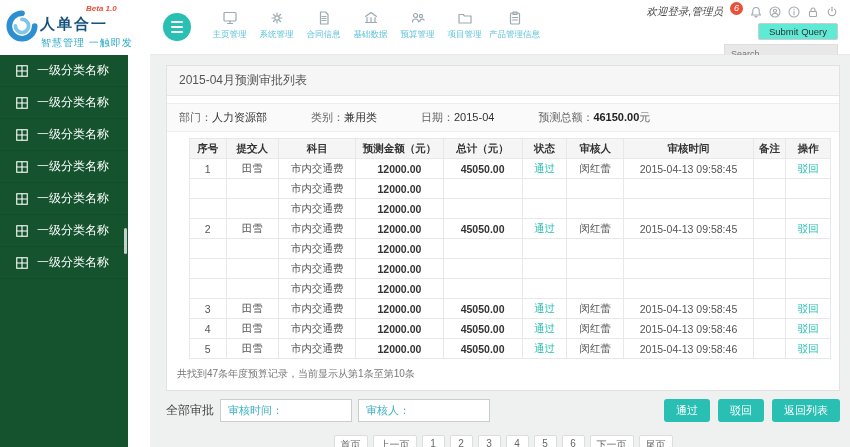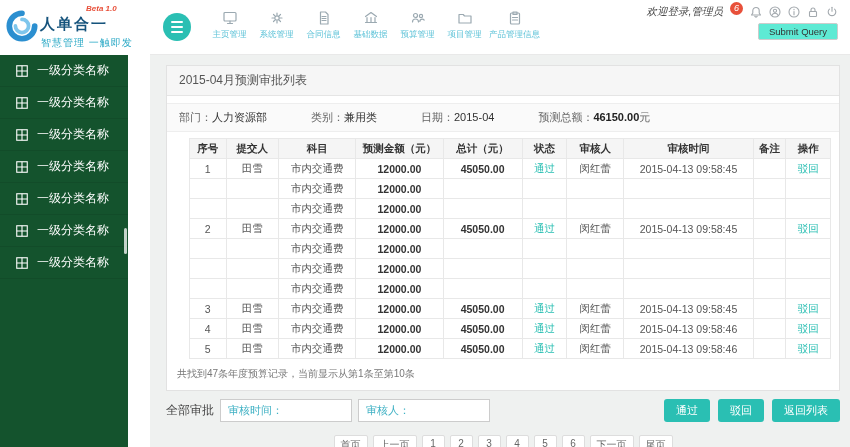--- a/index.html
+++ b/index.html
@@ -213,20 +213,21 @@
               <rect x="2.5" y="5.5" width="7" height="5" rx="0.8"></rect>
               <path d="M4 5.5V4a2 2 0 0 1 4 0v1.5"></path>
             </svg>
           <svg class="u-icon" width="12" height="12" viewBox="0 0 12 12">
               <path d="M6 1.2v4"></path>
               <path d="M3.4 3.1a3.8 3.8 0 1 0 5.2 0"></path>
             </svg>
         </span>
       </div>
       <button class="submit-btn">Submit Query</button>
+      <input class="search-input" placeholder="Search..." style="">
     </div>
   </header>
 
   <main class="content">
     <section class="card">
       <div class="card-title">2015-04月预测审批列表</div>
 
       <div class="info-bar">
         <span><span>部门：</span><span class="val">人力资源部</span></span>
         <span><span>类别：</span><span class="val">兼用类</span></span>

